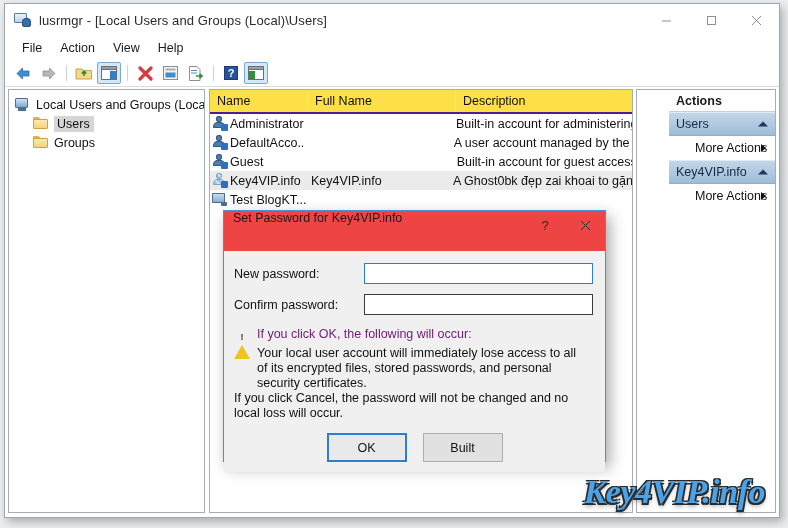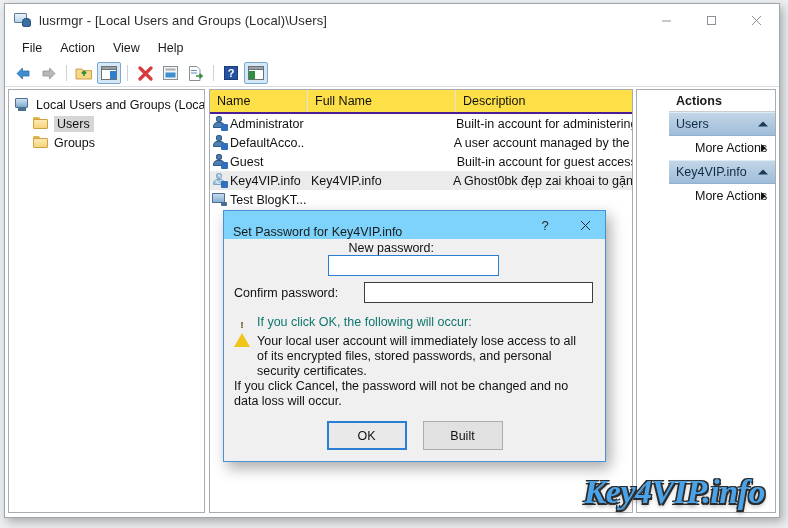--- a/index.html
+++ b/index.html
@@ -372,24 +372,24 @@
     left: 223px;
     top: 210px;
     width: 383px;
     height: 252px;
     background: #f0f0f0;
     border: 1px solid #4a90d9;
     box-sizing: border-box;
     box-shadow: 4px 6px 14px rgba(0,0,0,0.34);
   }
   .dlg-title {
-    height: 28px;
-    background: #7dd3fc;
-    display: flex;
-    align-items: flex-end;
+    height: 40px;
+    background: #ef4444;
+    display: flex;
+    align-items: flex-start;
     position: relative;
   }
   .dlg-title-text {
     font-size: 12.5px;
     color: #1b1b1b;
     margin-left: 9px;
   }
   .dlg-btns {
     position: absolute; right: 0; top: 0;
     display: flex; height: 29px;
@@ -406,21 +406,21 @@
     height: 221px;
     background: #f0f0f0;
   }
   .fld-row {
     display: flex;
     align-items: center;
     position: absolute;
     left: 10px;
     right: 12px;
   }
-  .fld-row.r1 { top: 2px; flex-direction: column; }
+  .fld-row.r1 { top: 12px; }
   .fld-row.r2 { top: 43px; }
   .fld-label {
     width: 130px;
     font-size: 12.5px;
     color: #111;
   }
   .fld-input {
     flex: 1 1 auto;
     height: 21px;
     background: #ffffff;
@@ -456,21 +456,21 @@
     left: 0; right: 0; top: 4px;
     text-align: center;
     font-size: 9px;
     font-weight: bold;
     line-height: 10px;
     color: #4a3a00;
   }
   .warn-text {
     margin-left: 7px;
     font-size: 12.5px;
-    color: #0f766e;
+    color: #701a75;
   }
   .para {
     position: absolute;
     left: 33px; right: 16px;
     font-size: 12.5px;
     color: #111;
     line-height: 15px;
   }
   .para.p1 { top: 95px; }
   .para.p2 { left: 10px; top: 140px; }
@@ -764,21 +764,21 @@
 
       <div class="warn-row">
         <span class="warn-ico">
           <span class="tri"></span>
           <span class="bang">!</span>
         </span>
         <span class="warn-text">If you click OK, the following will occur:</span>
       </div>
 
       <div class="para p1">Your local user account will immediately lose access to all of its encrypted files, stored passwords, and personal security certificates.</div>
-      <div class="para p2">If you click Cancel, the password will not be changed and no data loss will occur.</div>
+      <div class="para p2">If you click Cancel, the password will not be changed and no local loss will occur.</div>
 
       <div class="dlg-footer">
         <div class="dlg-button default">OK</div>
         <div class="dlg-button">Built</div>
       </div>
 
     </div>
   </div>
 
 </div>

